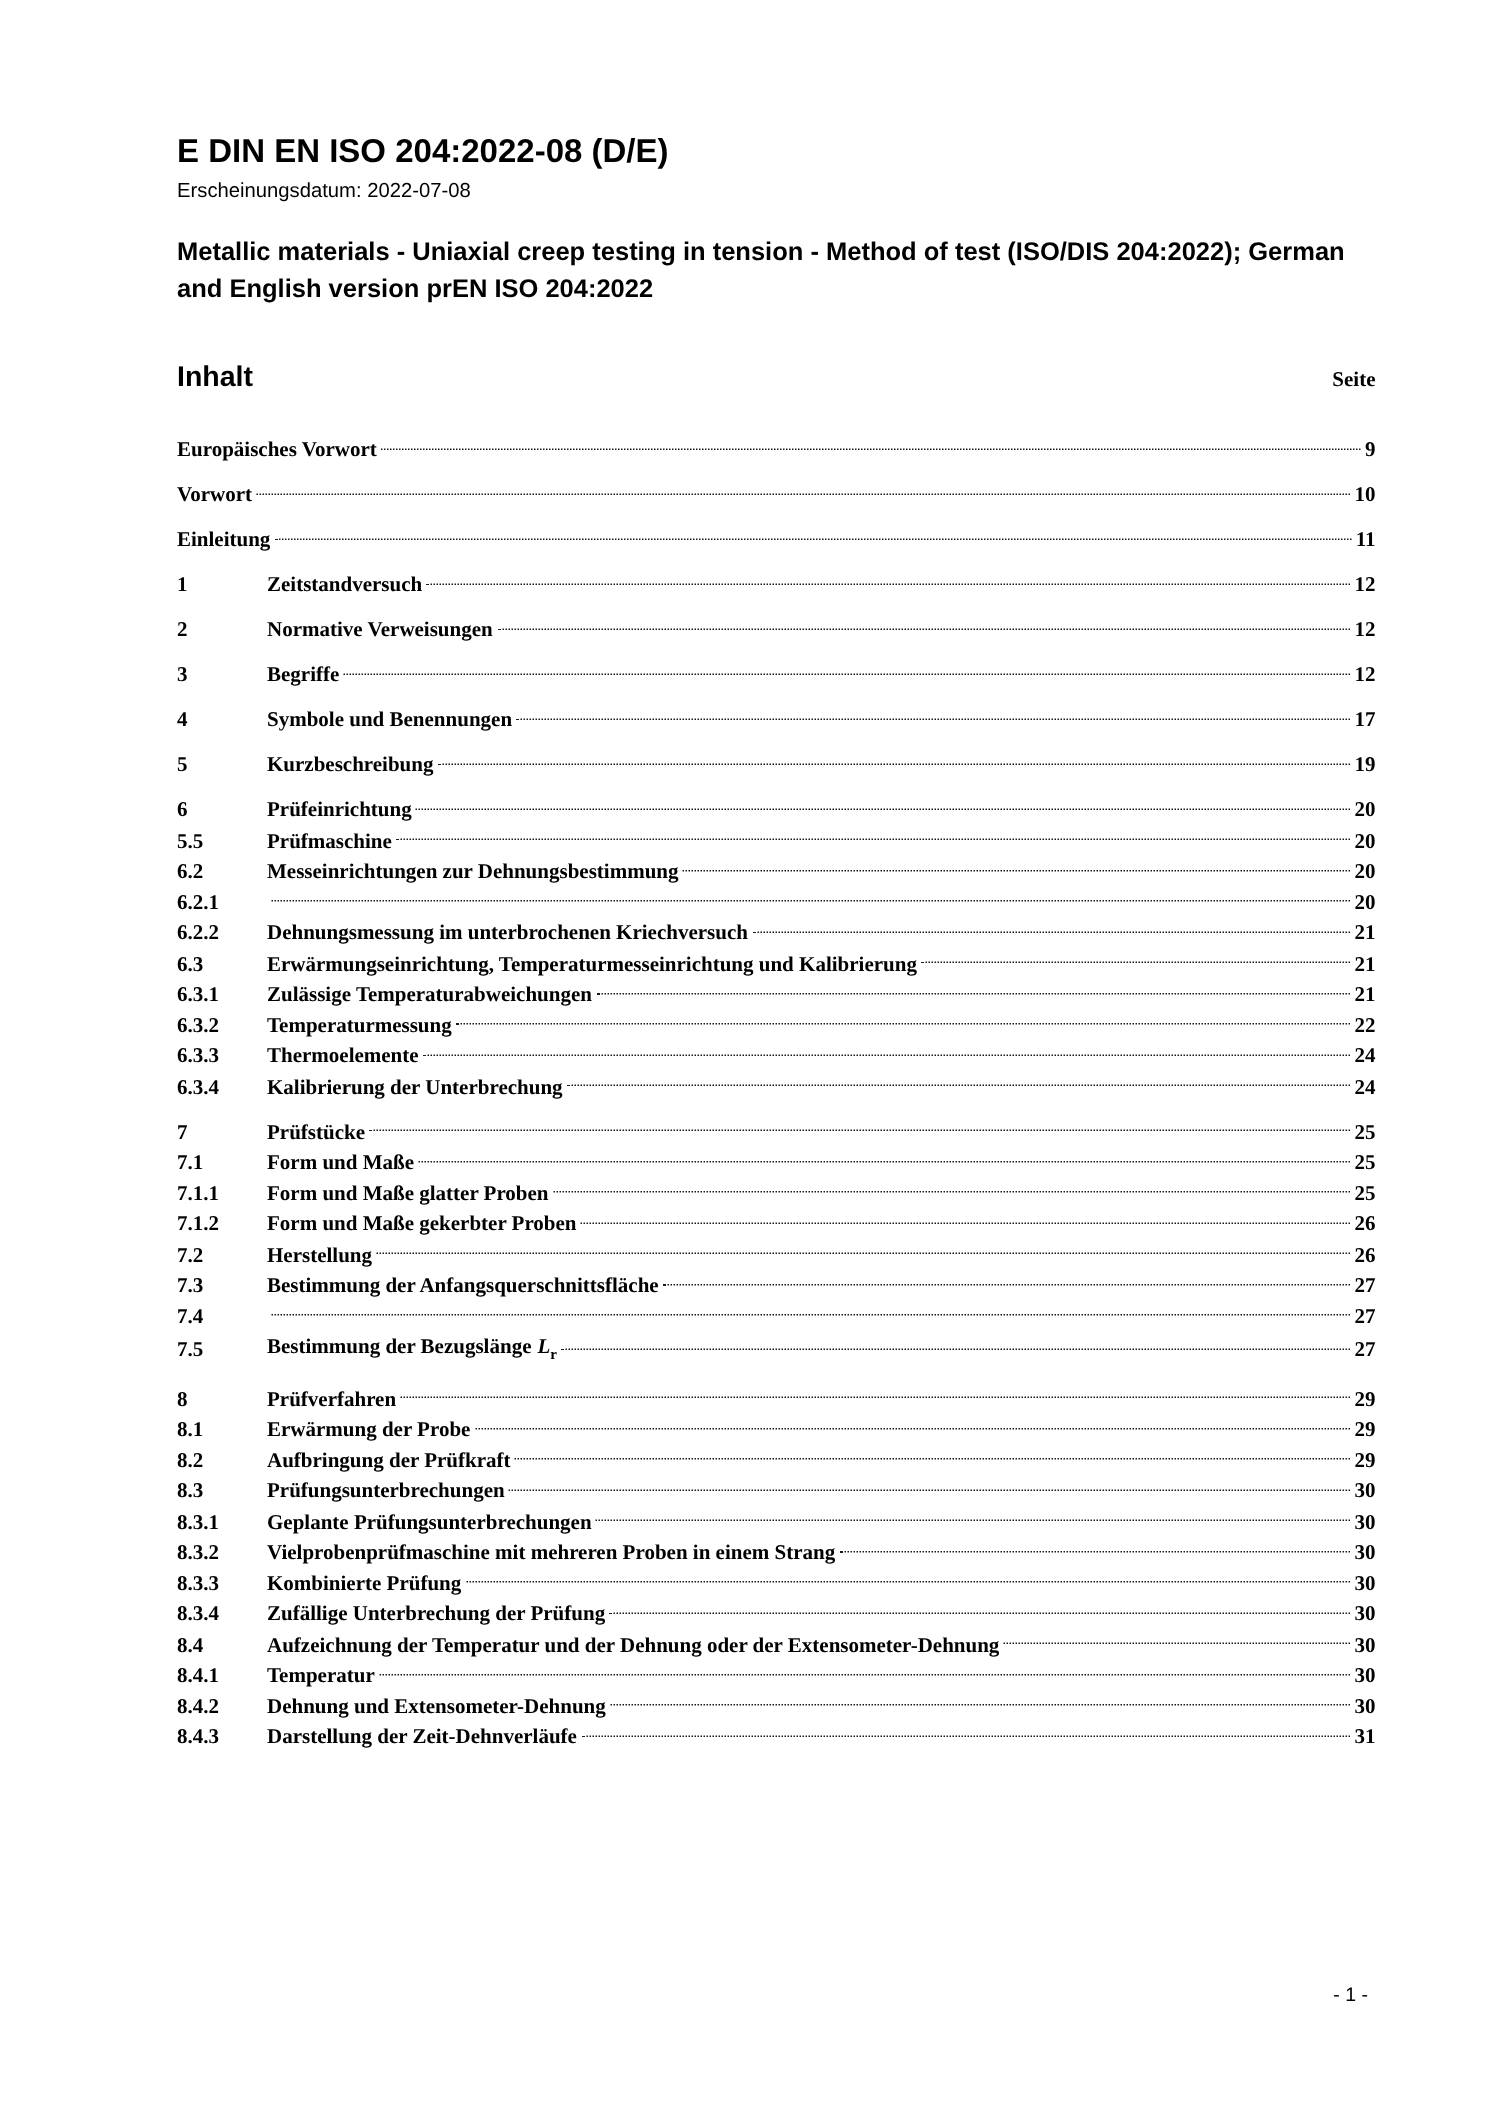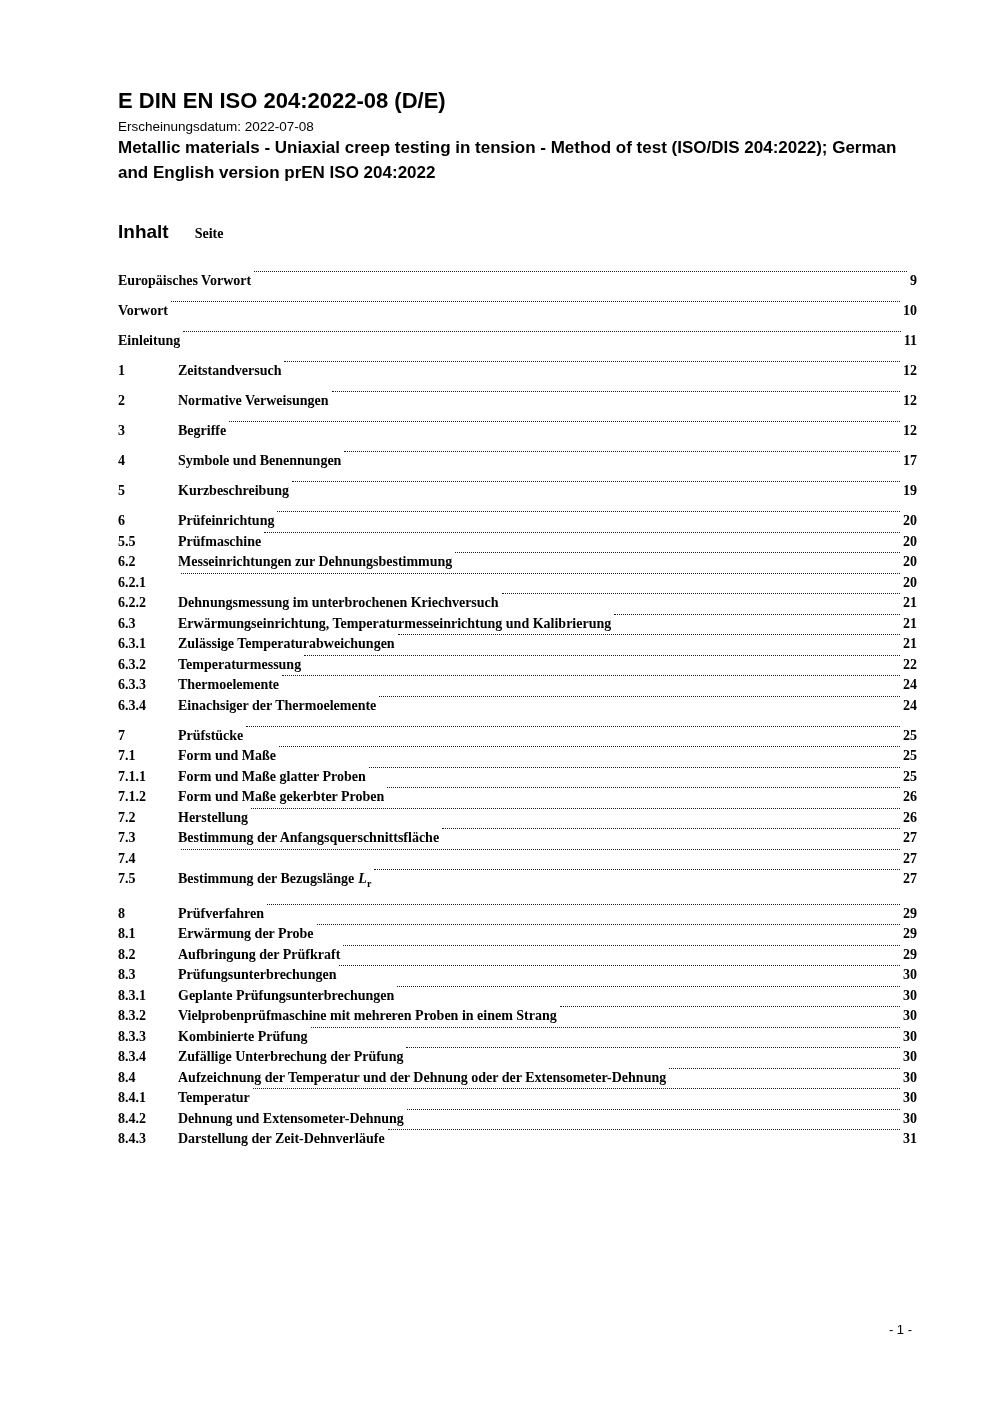--- a/index.html
+++ b/index.html
@@ -30,26 +30,26 @@
     margin-top: 5px;
     line-height: 16px;
   }
   .doc-subtitle {
     font-size: 17px;
     font-weight: bold;
     line-height: 25px;
     margin: 0;
   }
   .doc-subtitle.de { margin-top: 22px; }
-  .doc-subtitle.en { }
+  .doc-subtitle.en { margin-top: 20px; }
   .toc-heading-row {
     display: flex;
+    justify-content: space-between;
     align-items: flex-end;
     margin-top: 36px;
-    gap: 26px;
   }
   h2.toc-heading {
     font-size: 19px;
     font-weight: bold;
     margin: 0;
     line-height: 22px;
   }
   .seite-label {
     font-family: "Liberation Serif", serif;
     font-weight: bold;
@@ -57,21 +57,21 @@
     line-height: 18px;
   }
   .toc-list {
     margin-top: 28px;
     font-family: "Liberation Serif", serif;
     font-weight: bold;
     font-size: 14px;
   }
   .toc-row {
     display: flex;
-    align-items: flex-start;
+    align-items: center;
   }
   .toc-row.gap { margin-top: 9.5px; }
   .toc-num {
     flex: 0 0 60px;
     line-height: 20.5px;
     white-space: nowrap;
   }
   .toc-label {
     flex: 0 1 auto;
     line-height: 20.5px;
@@ -236,21 +236,21 @@
 
   <div class="toc-row">
     <span class="toc-num">6.3.3</span>
     <span class="toc-label">Thermoelemente</span>
     <span class="toc-leader"></span>
     <span class="toc-page">24</span>
   </div>
 
   <div class="toc-row">
     <span class="toc-num">6.3.4</span>
-    <span class="toc-label">Einachsiger der Thermoelemente</span>
+    <span class="toc-label">Kalibrierung der Unterbrechung</span>
     <span class="toc-leader"></span>
     <span class="toc-page">24</span>
   </div>
 
   <div class="toc-row gap">
     <span class="toc-num">7</span>
     <span class="toc-label">Prüfstücke</span>
     <span class="toc-leader"></span>
     <span class="toc-page">25</span>
   </div>

